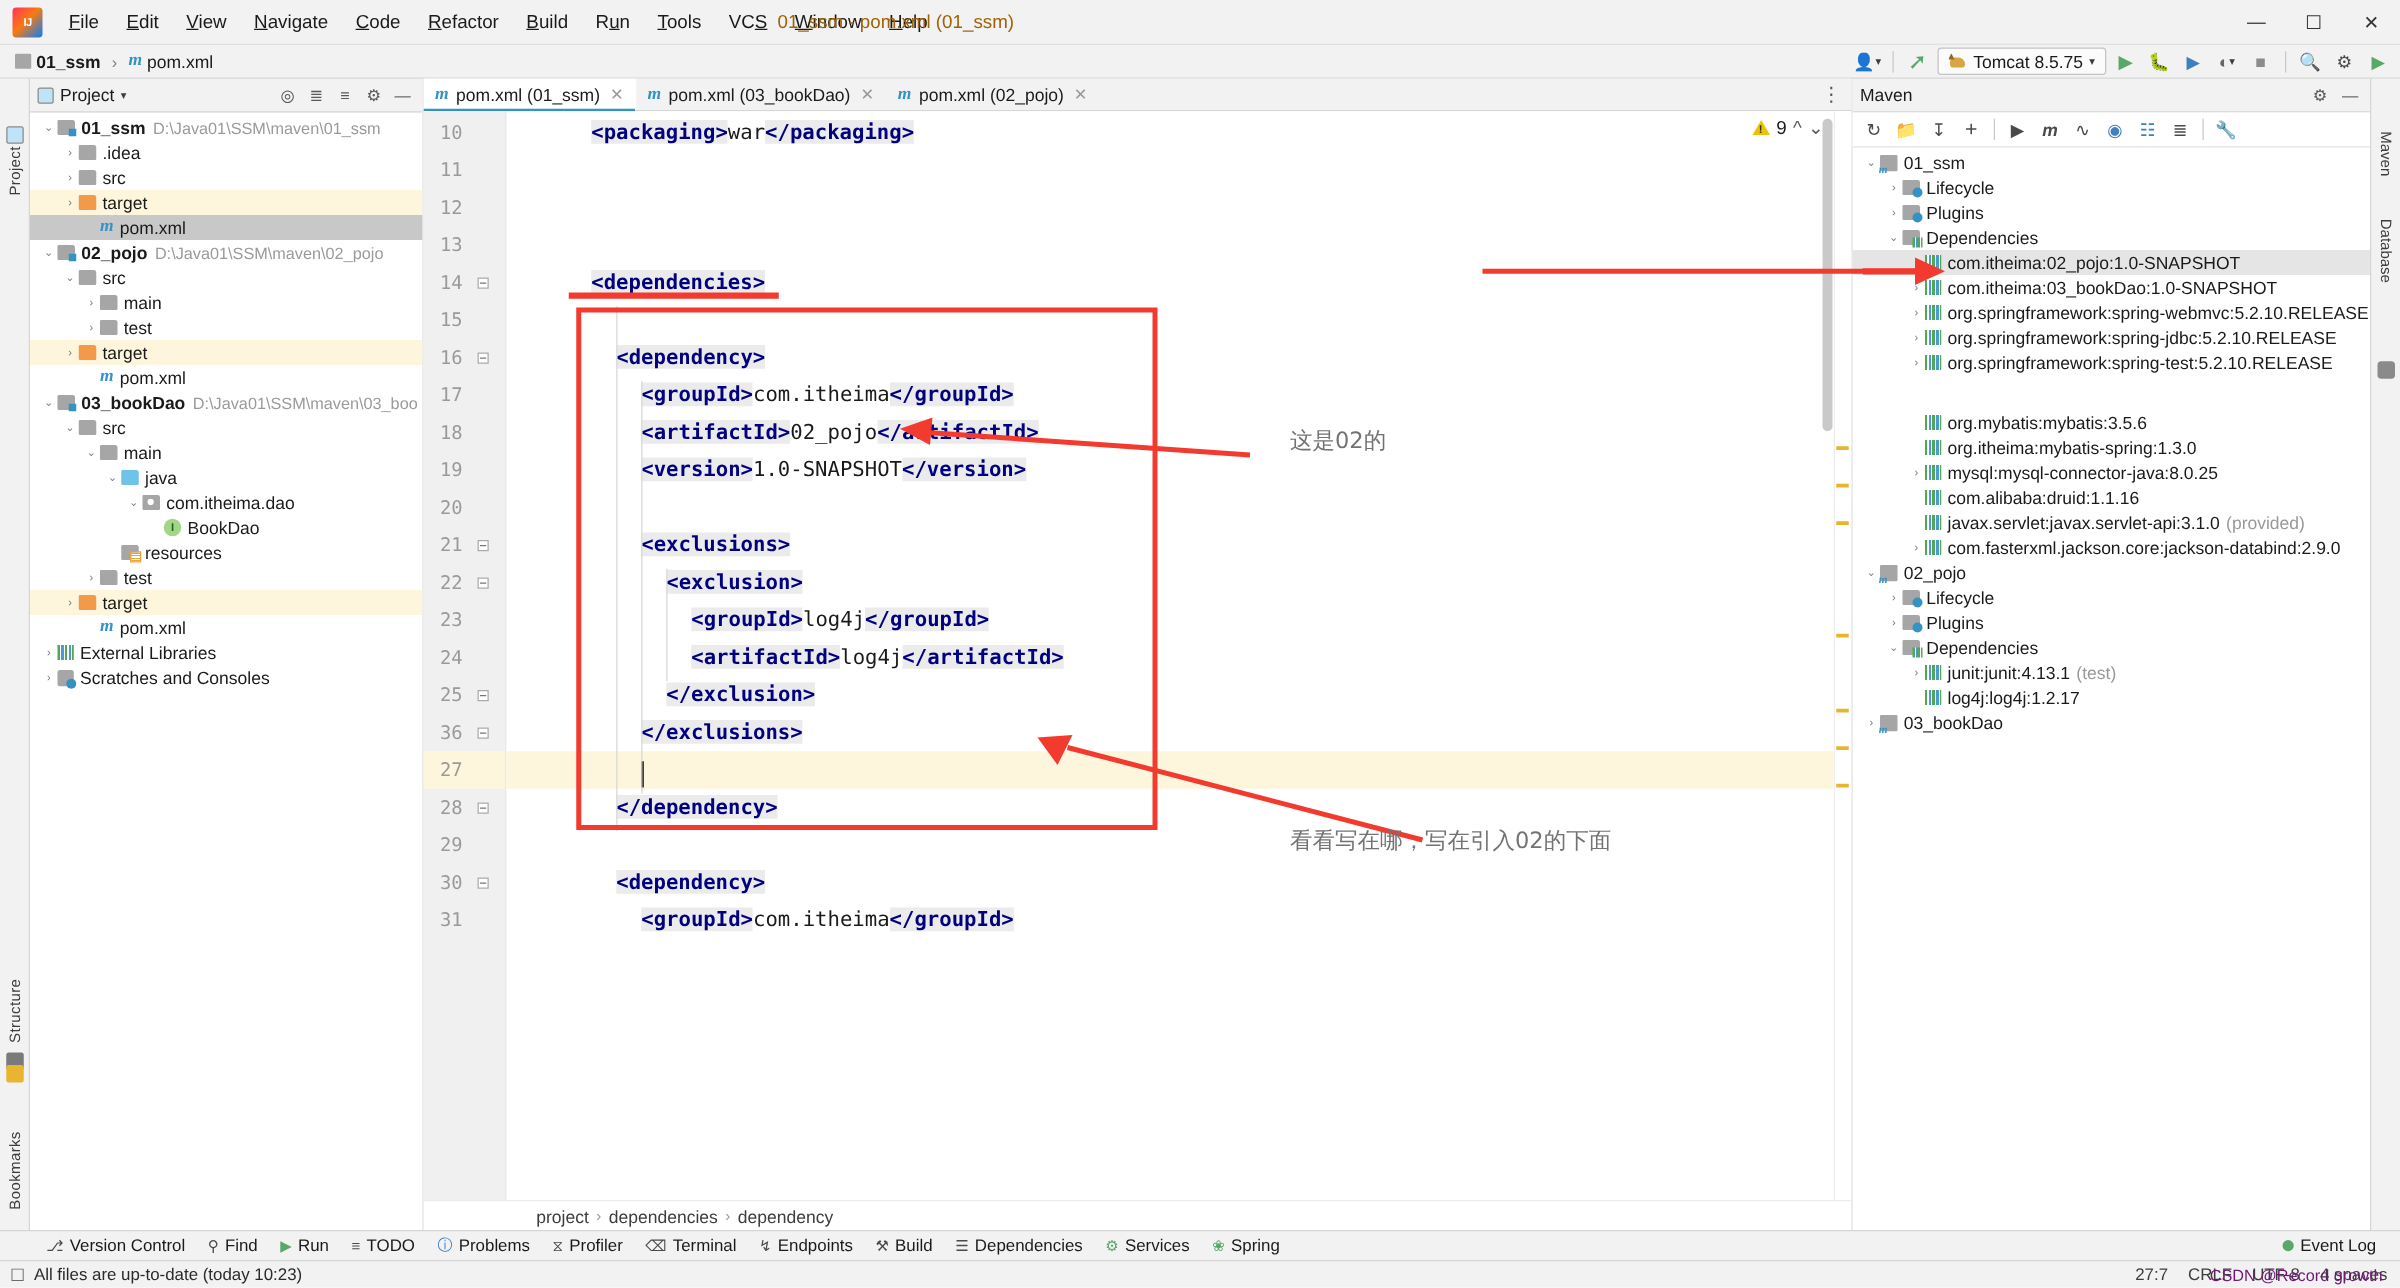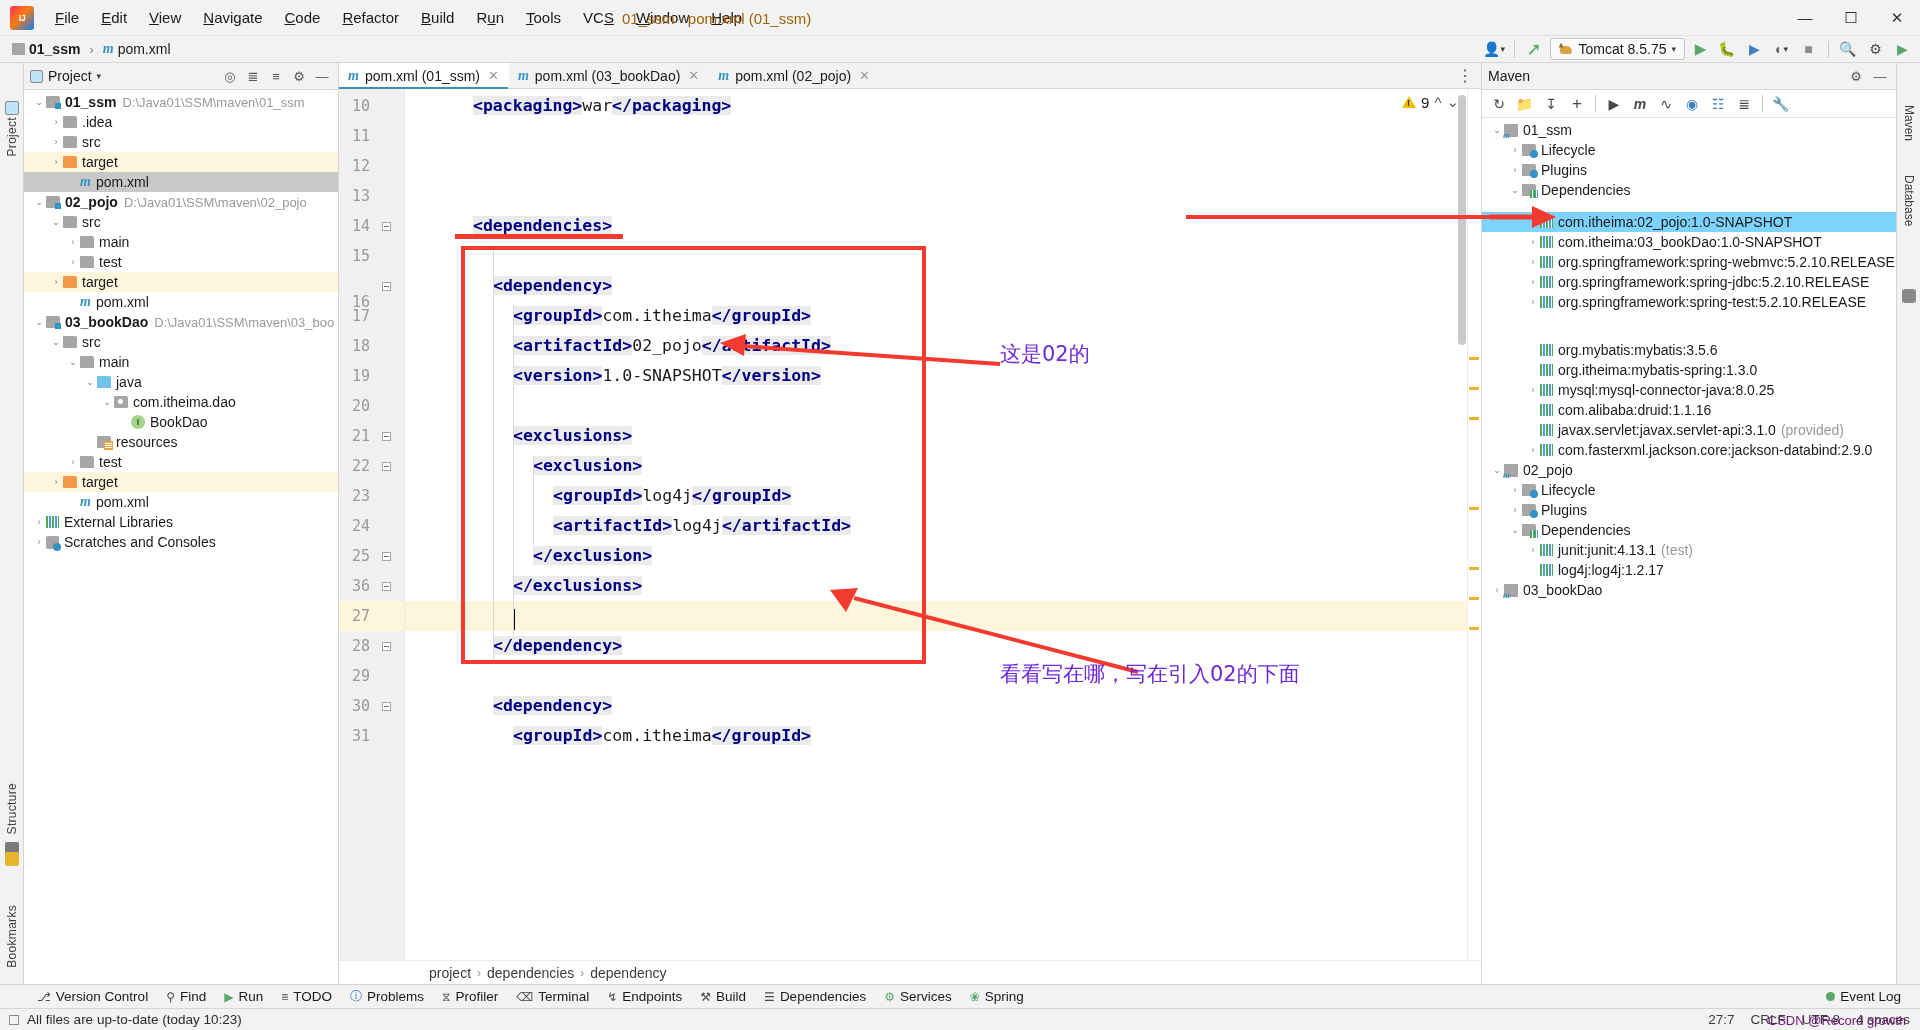--- a/index.html
+++ b/index.html
@@ -122,21 +122,21 @@
   .cline { position:absolute; left:0; white-space:pre; }
   .tag { color:#000080; font-weight:bold; background:#ebebeb;}
   .txt { color:#1a1a1a; }
   .rowhl { position:absolute; left:0; right:0; height:30px; background:#fdf6dd;}
   .caret { position:absolute; width:1.5px; background:#000; height:21px;}
   .indent-guide{ position:absolute; width:1px; background:#d8d8d8;}
 
   
   .mk-rect { position:absolute; border:4px solid #f33a2f; }
   .mk-underline{ position:absolute; height:5px; background:#f33a2f;}
-  .mk-text { position:absolute; color:#6d28d9; font-size:21px; white-space:nowrap; font-family:"DejaVu Sans", sans-serif;}
+  .mk-text { position:absolute; color:#737373; font-size:18px; white-space:nowrap; font-family:"DejaVu Sans", sans-serif;margin-left:32px;}
   .mk-arrow { position:absolute; }
 
   
   .stripe { width:14px; background:#fff; border-left:1px solid #eee; flex:none; position:relative;}
   .stripe .mark{ position:absolute; left:1px; width:10px; height:3px; background:#e8b531;}
   .vscroll { position:absolute; right:15px; width:8px; background:#c9c9c9; border-radius:4px;}
 
   .breadcrumbs2 { height:24px; display:flex; align-items:center; gap:6px; padding-left:90px;
      font-size:14px; color:#3c3c3c; background:#fff; border-top:1px solid #ececec; flex:none;}
   .bc-sep{ color:#9a9a9a; font-size:12px;}
@@ -154,21 +154,21 @@
   
   .maven { width:415px; background:#fff; display:flex; flex-direction:column; border-left:1px solid #d6d6d6; flex:none;}
   .mv-head{ height:27px; display:flex; align-items:center; padding:0 6px; background:#f2f2f2;
      border-bottom:1px solid #d6d6d6; font-size:14px; flex:none;}
   .mv-head-right{ margin-left:auto; display:flex; gap:4px; align-items:center;}
   .mv-toolbar{ height:28px; display:flex; align-items:center; gap:2px; padding:0 5px;
      border-bottom:1px solid #e4e4e4; background:#fff; flex:none;}
   .mv-ico{ width:24px;height:22px; display:flex;align-items:center;justify-content:center; color:#4a4a4a; font-size:14px;}
   .mv-tree{ flex:1; overflow:hidden; font-size:14px; padding-top:2px; position:relative;}
   .mrow{ display:flex; align-items:center; height:20px; white-space:nowrap; padding-right:4px;}
-  .mrow.selected{ background:#7dd3fc;margin-top:12px;}
+  .mrow.selected{ background:#e5e5e5;}
   .mv-ic{ width:13px;height:12px; flex:none;
      background:repeating-linear-gradient(90deg,#53a653 0 2px,#fff 2px 3px,#4a9bd4 3px 5px,#fff 5px 6px);}
   .mv-proj-ic{ width:14px;height:13px; flex:none; background:#a6a6a6; border-radius:1px; position:relative;}
   .mv-proj-ic:after{content:"m";position:absolute;left:-1px;bottom:-3px;font-size:9px;color:#3592c4;
      font-style:italic;font-weight:bold;font-family:"Liberation Serif",serif;}
   .mv-fold-ic{ width:14px;height:12px; flex:none; background:#a6a6a6; border-radius:1px 2px 1px 1px; position:relative;}
   .mv-fold-ic:after{content:"";position:absolute;right:-2px;bottom:-2px;width:8px;height:8px;
      border-radius:50%;background:#3592c4;}
   .mv-fold-ic.chart:after{ background:repeating-linear-gradient(90deg,#53a653 0 2px,#fff 2px 3px,#4a9bd4 3px 4px); border-radius:0;}
   .mscope{ color:#999; }
@@ -476,21 +476,21 @@
         <div class="gutter" id="gutter">
             <div class="ln" style="top: 8px;">10</div>
             <div class="ln" style="top: 38px;">11</div>
             <div class="ln" style="top: 68px;">12</div>
             <div class="ln" style="top: 98px;">13</div>
             <div class="ln" style="top: 128px;">14</div>
             <div class="fold" style="top: 132px;">
               <span class="box"></span>
             </div>
             <div class="ln" style="top: 158px;">15</div>
-            <div class="ln" style="top: 204px;">16</div>
+            <div class="ln" style="top: 188px;">16</div>
             <div class="fold" style="top: 192px;">
               <span class="box"></span>
             </div>
             <div class="ln" style="top: 218px;">17</div>
             <div class="ln" style="top: 248px;">18</div>
             <div class="ln" style="top: 278px;">19</div>
             <div class="ln" style="top: 308px;">20</div>
             <div class="ln" style="top: 338px;">21</div>
             <div class="fold" style="top: 342px;">
               <span class="box"></span>

